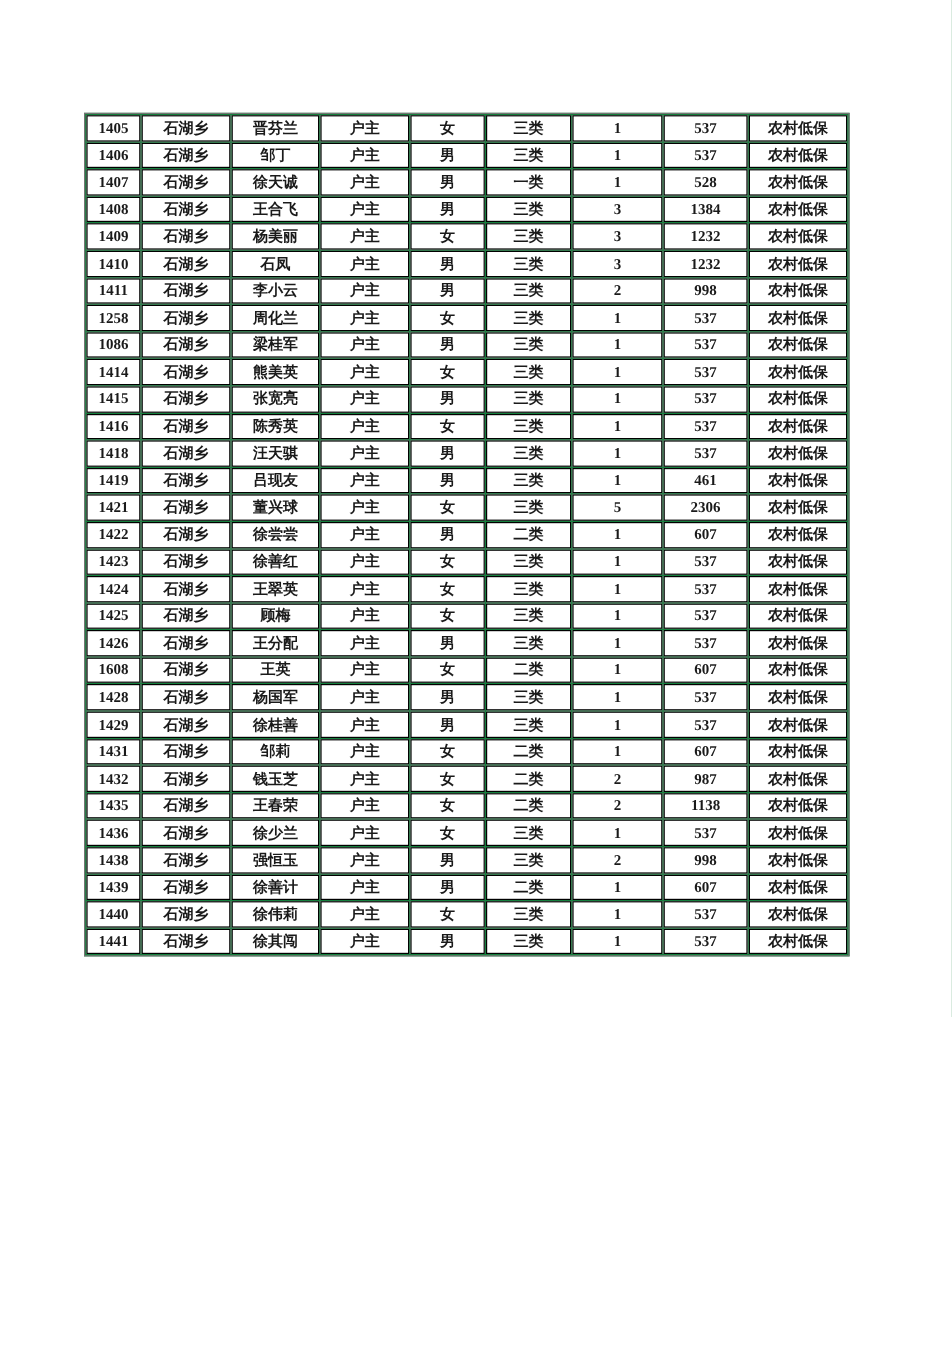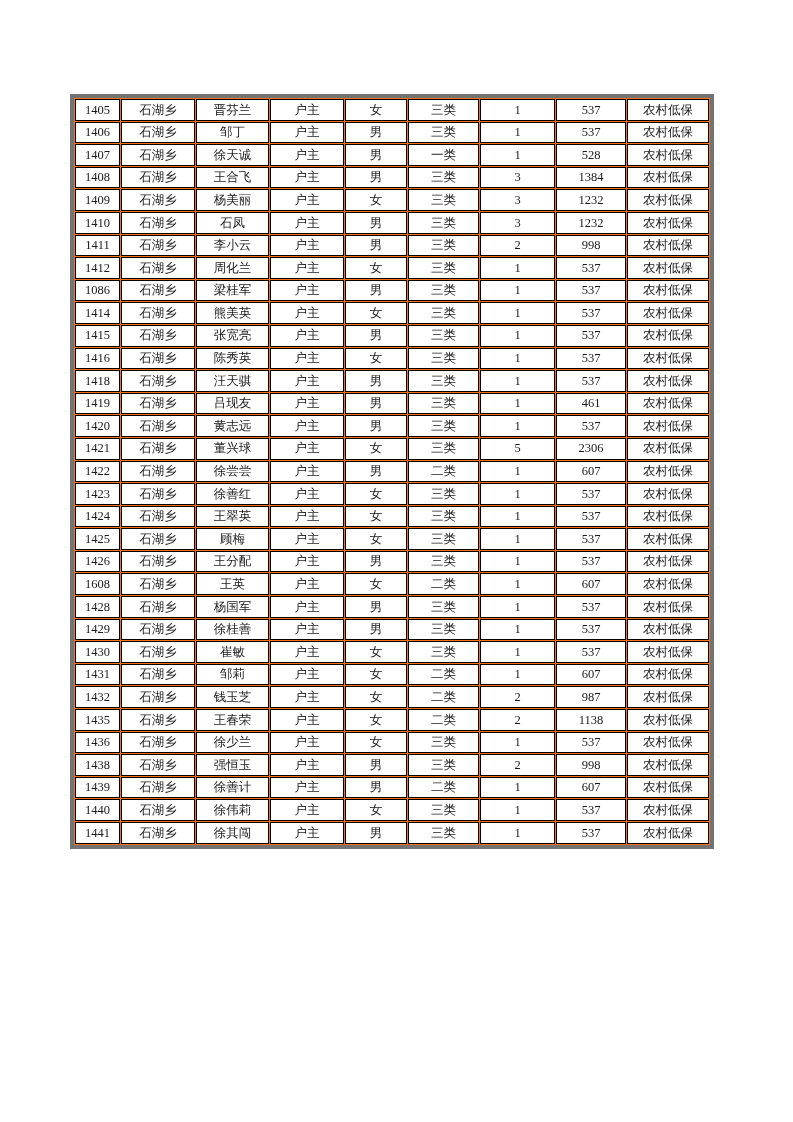--- a/index.html
+++ b/index.html
@@ -21,22 +21,23 @@
     height: 1122px;
     background: #ffffff;
   }
   table.data-table {
     position: absolute;
     left: 70px;
     top: 94px;
     table-layout: fixed;
     border-collapse: separate;
     border-spacing: 1px;
-    border: 4px solid #737373;
-    background: #f97316;
+    border: 1px solid #737373;
+    background: #15803d;
+    font-weight: bold;
   }
   table.data-table td {
     border: 1px solid #000000;
     box-sizing: border-box;
     height: 21.6px;
     padding: 0 2px;
     text-align: center;
     vertical-align: middle;
     font-size: 12.5px;
     color: #1a1a1a;
@@ -143,21 +144,21 @@
           <td>石湖乡</td>
           <td>李小云</td>
           <td>户主</td>
           <td>男</td>
           <td>三类</td>
           <td>2</td>
           <td>998</td>
           <td>农村低保</td>
         </tr>
         <tr>
-          <td>1412</td>
+          <td>1258</td>
           <td>石湖乡</td>
           <td>周化兰</td>
           <td>户主</td>
           <td>女</td>
           <td>三类</td>
           <td>1</td>
           <td>537</td>
           <td>农村低保</td>
         </tr>
         <tr>
@@ -217,31 +218,20 @@
         </tr>
         <tr>
           <td>1419</td>
           <td>石湖乡</td>
           <td>吕现友</td>
           <td>户主</td>
           <td>男</td>
           <td>三类</td>
           <td>1</td>
           <td>461</td>
-          <td>农村低保</td>
-        </tr>
-        <tr>
-          <td>1420</td>
-          <td>石湖乡</td>
-          <td>黄志远</td>
-          <td>户主</td>
-          <td>男</td>
-          <td>三类</td>
-          <td>1</td>
-          <td>537</td>
           <td>农村低保</td>
         </tr>
         <tr>
           <td>1421</td>
           <td>石湖乡</td>
           <td>董兴球</td>
           <td>户主</td>
           <td>女</td>
           <td>三类</td>
           <td>5</td>
@@ -324,31 +314,20 @@
           <td>1</td>
           <td>537</td>
           <td>农村低保</td>
         </tr>
         <tr>
           <td>1429</td>
           <td>石湖乡</td>
           <td>徐桂善</td>
           <td>户主</td>
           <td>男</td>
-          <td>三类</td>
-          <td>1</td>
-          <td>537</td>
-          <td>农村低保</td>
-        </tr>
-        <tr>
-          <td>1430</td>
-          <td>石湖乡</td>
-          <td>崔敏</td>
-          <td>户主</td>
-          <td>女</td>
           <td>三类</td>
           <td>1</td>
           <td>537</td>
           <td>农村低保</td>
         </tr>
         <tr>
           <td>1431</td>
           <td>石湖乡</td>
           <td>邹莉</td>
           <td>户主</td>

